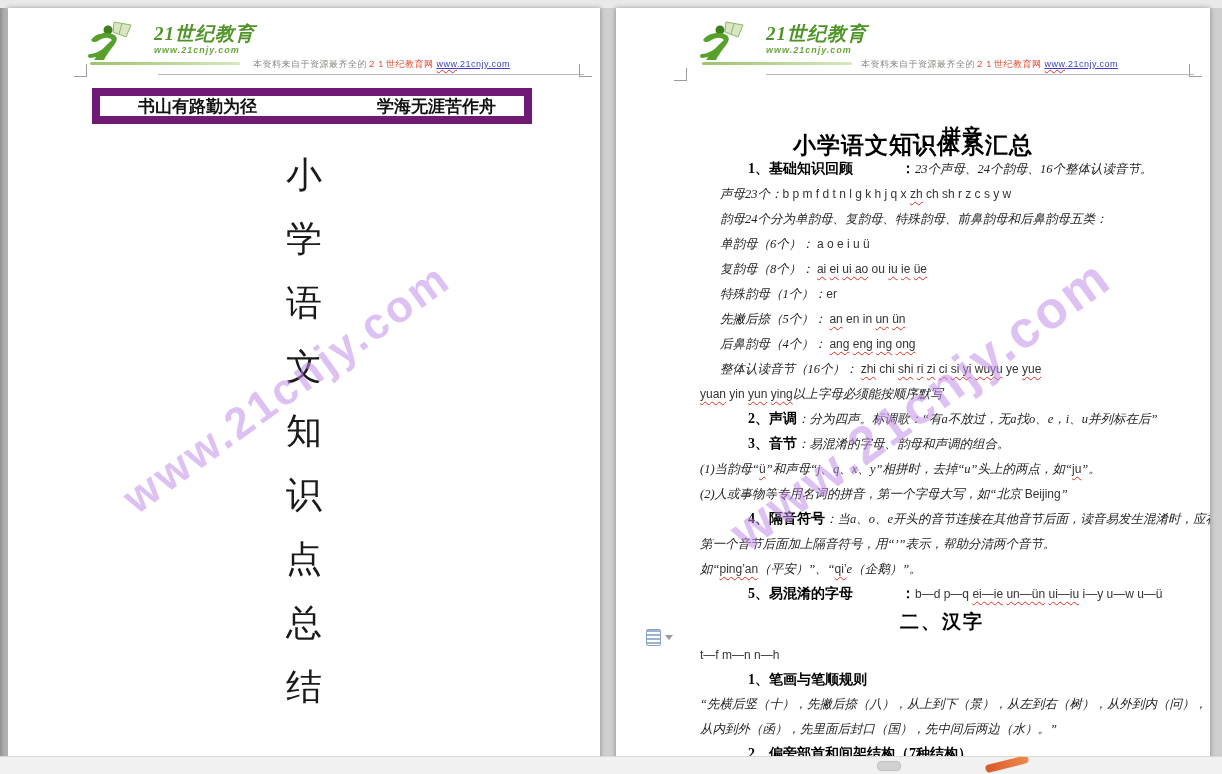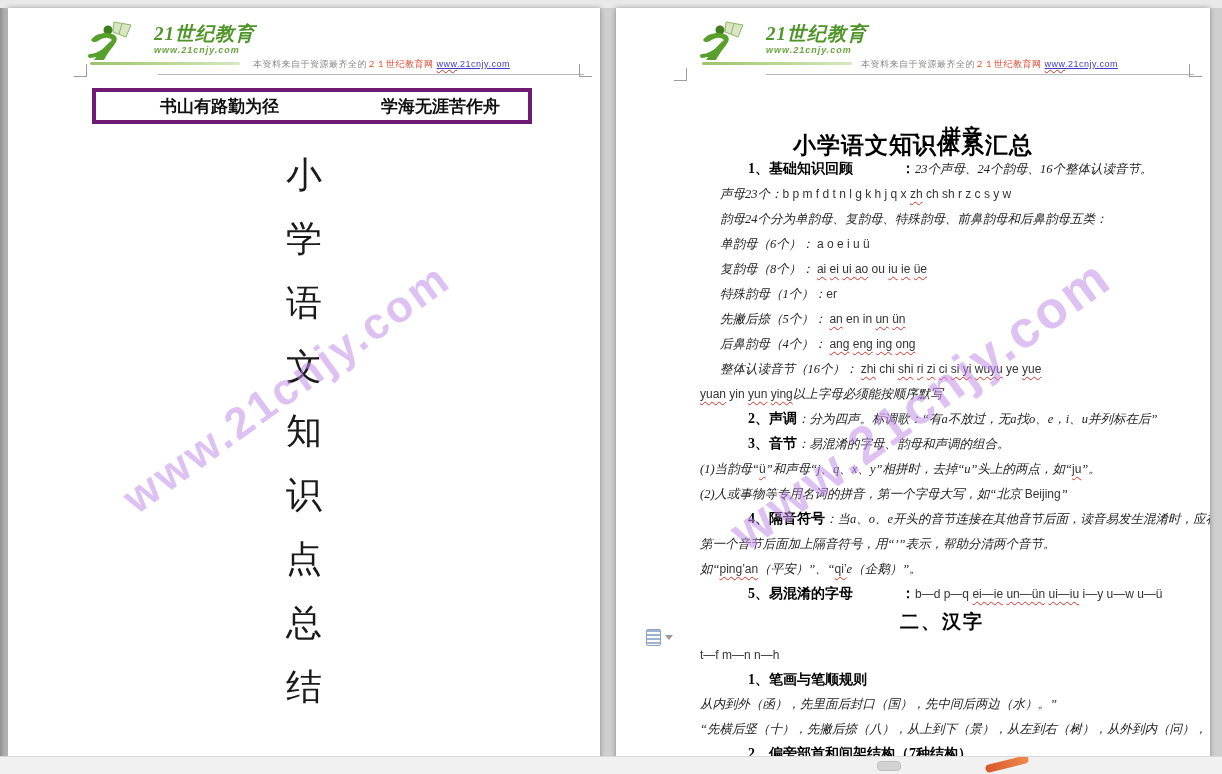--- a/index.html
+++ b/index.html
@@ -37,22 +37,22 @@
   .hdr-rule{position:absolute;top:66px;height:0;border-top:1px solid #b9b9b9;}
   .page.left .hdr-rule{left:150px;right:16px;}
   .page.right .hdr-rule{left:150px;right:16px;}
   .cropmark{position:absolute;width:12px;height:12px;}
   .cm-tl{border-bottom:1px solid #9c9c9c;border-right:1px solid #9c9c9c;left:66px;top:56px;}
   .cm-tr{border-bottom:1px solid #9c9c9c;border-left:1px solid #9c9c9c;right:8px;top:56px;}
   .page.right .cm-tl{left:58px;top:60px;}
 
   
   .motto-box{position:absolute;left:84px;top:80px;width:440px;height:36px;
-    border:4px solid #701a75;display:flex;align-items:center;justify-content:space-between;
-    padding:0 28px 0 64px;box-sizing:border-box;}
+    border:8px solid #701a75;display:flex;align-items:center;justify-content:space-between;
+    padding:0 28px 0 38px;box-sizing:border-box;}
   .motto{font-family:"Liberation Serif",serif;font-weight:bold;font-size:17px;color:#111;}
   .vtitle{position:absolute;left:0;top:138px;width:100%;display:flex;flex-direction:column;align-items:center;}
   .vchar{font-family:"Liberation Serif",serif;font-size:36px;color:#1a1a1a;
     height:64px;line-height:58px;text-align:center;}
 
   
   .doc-title{position:absolute;left:0;top:78px;width:100%;text-align:center;
     font-family:"Liberation Serif",serif;font-weight:bold;font-size:23px;color:#000;letter-spacing:1px;margin-top:44px;}
   .lines{position:absolute;left:0;top:110px;width:100%;padding:0 26px 0 84px;box-sizing:border-box;}
   .line{margin:0 0 4px 0;line-height:19px;white-space:nowrap;}
@@ -178,22 +178,22 @@
       <div class="line "><span class="hd">3、音节</span><span class="cn">：易混淆的字母、韵母和声调的组合。</span></div>
       <div class="line "><span class="cn">(1)当韵母“</span><span class="lat w">ü</span><span class="cn">”和声母“j、q、x、y”相拼时，去掉“u”头上的两点，如“</span><span class="lat w">ju</span><span class="cn">”。</span></div>
       <div class="line "><span class="cn">(2)人或事物等专用名词的拼音，第一个字母大写，如“北京 </span><span class="lat">Beijing</span><span class="cn">”</span></div>
       <div class="line "><span class="hd">4、隔音符号</span><span class="cn">：当a、o、e开头的音节连接在其他音节后面，读音易发生混淆时，应在</span></div>
       <div class="line "><span class="cn">第一个音节后面加上隔音符号，用“’”表示，帮助分清两个音节。</span></div>
       <div class="line "><span class="cn">如“</span><span class="lat w">ping’an</span><span class="cn">（平安）”、“</span><span class="lat w">qi’</span><span class="cn">e（企鹅）”。</span></div>
       <div class="line "><span class="hd">5、易混淆的字母</span><span class="hd">：</span><span class="lat">b—d  p—q  </span><span class="lat w">ei—ie</span><span class="lat">  </span><span class="lat w">un—ün</span><span class="lat">  </span><span class="lat w">ui—iu</span><span class="lat">  i—y  u—w   u—ü</span></div>
       <div class="line sec"><span class="sech">二、汉字</span></div>
       <div class="line "><span class="lat">t—f  m—n   n—h</span></div>
       <div class="line "><span class="hd">1、笔画与笔顺规则</span></div>
+      <div class="line "><span class="cn">“先横后竖（十），先撇后捺（八），从上到下（景），从左到右（树），从外到内（问），</span></div>
       <div class="line "><span class="cn">从内到外（函），先里面后封口（国），先中间后两边（水）。”</span></div>
-      <div class="line "><span class="cn">“先横后竖（十），先撇后捺（八），从上到下（景），从左到右（树），从外到内（问），</span></div>
       <div class="line "><span class="hd">2、偏旁部首和间架结构（7种结构）</span></div>
       <div class="line "><span class="cn">独体字（中）、左右结构（秋）、左中右结构（做）、上下结构（恩）、上中下结构（翼）、</span></div>
     </div>
 
   <div class="margin-icon">
     <span class="doc-glyph"></span><span class="dd-arrow"></span>
   </div>
 
   <div class="watermark">www.21cnjy.com</div>
 </div>

